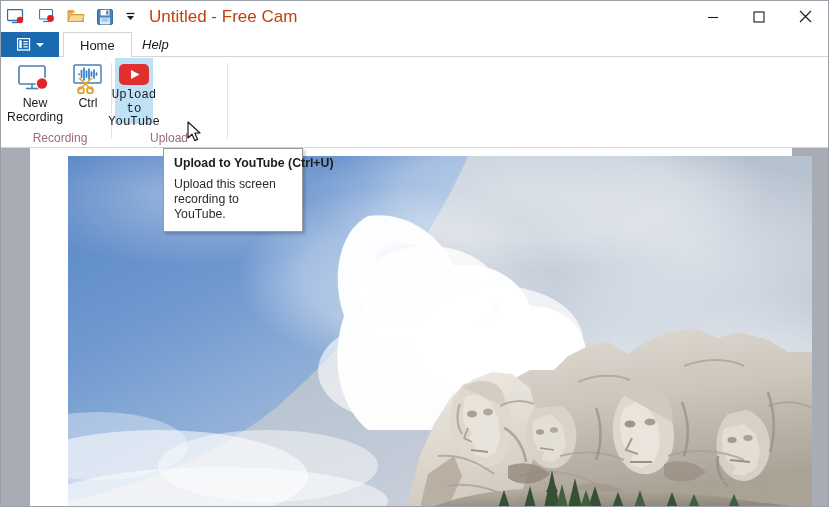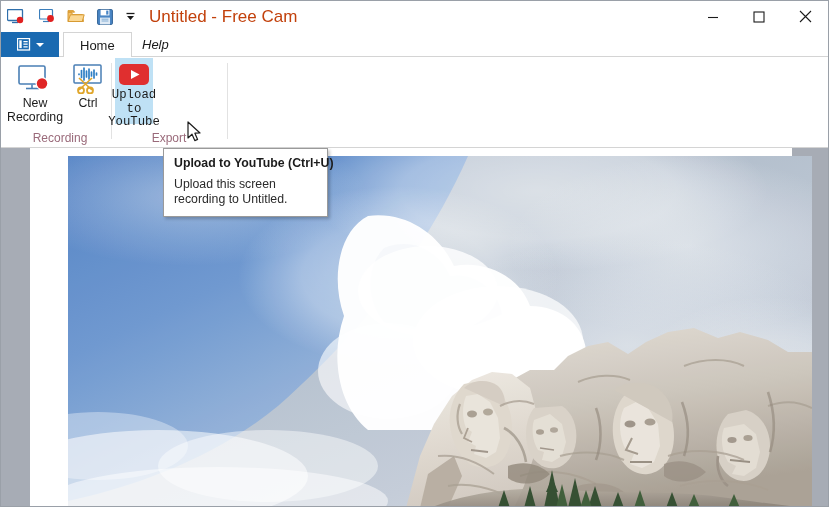--- a/index.html
+++ b/index.html
@@ -207,21 +207,21 @@
     width: 744px;
     height: 352px;
     overflow: hidden;
   }
   .photo svg { display: block; }
 
   
   .tooltip {
     position: absolute;
     left: 162px; top: 147px;
-    width: 165px;
+    width: 140px;
     background: #ffffff;
     border: 1px solid #9a9a9a;
     box-shadow: 2px 2px 3px rgba(0,0,0,0.22);
     padding: 7px 24px 9px 10px;
     box-sizing: border-box;
   }
   .tt-title {
     font-size: 12.3px;
     font-weight: bold;
     color: #1b1b1b;
@@ -379,21 +379,21 @@
           <div class="ricon">
             <svg width="34" height="26" viewBox="0 0 34 26">
               <rect x="2" y="2" width="30" height="21" rx="5" fill="#e02f2f"></rect>
               <path d="M14 8 L22.5 12.5 L14 17 Z" fill="#ffffff"></path>
             </svg>
           </div>
           <div class="rlabel">Upload to
 YouTube</div>
         </div>
       </div>
-      <div class="rgroup-label">Export</div>
+      <div class="rgroup-label">Upload</div>
     </div>
 
     <div class="rgroup-sep" style="left:226px;"></div>
   </div>
 
   <div class="content">
     <div class="paper">
       <div class="photo">
         <svg width="744" height="352" viewBox="0 0 744 352" preserveAspectRatio="none" role="img">
           <defs>
@@ -551,21 +551,21 @@
 
           <rect x="0" y="0" width="744" height="352" fill="#ffffff" opacity="0.035"></rect>
         </svg>
       </div>
     </div>
   </div>
 
   <div class="tooltip">
     <div class="tt-title">Upload to YouTube (Ctrl+U)</div>
     <div class="tt-body">Upload this screen
-recording to Untitled.</div>
+recording to YouTube.</div>
   </div>
 
   <div class="cursor">
     <svg width="17" height="23" viewBox="0 0 17 23">
       <path d="M1 1 L1 17 L5 13.2 L7.8 19.6 L10.6 18.4 L7.9 12.2 L13 12 Z" fill="#ffffff" stroke="#1b1b1b" stroke-width="1.2" stroke-linejoin="round"></path>
     </svg>
   </div>
 
 </div>
 

